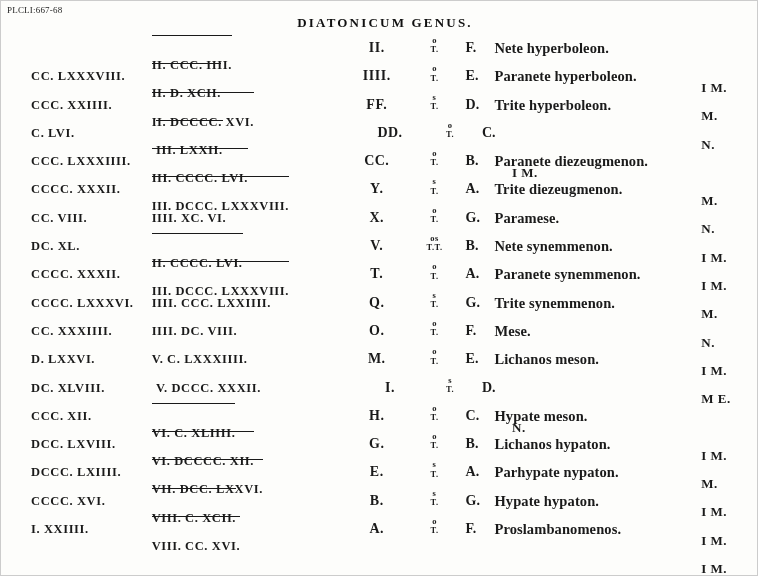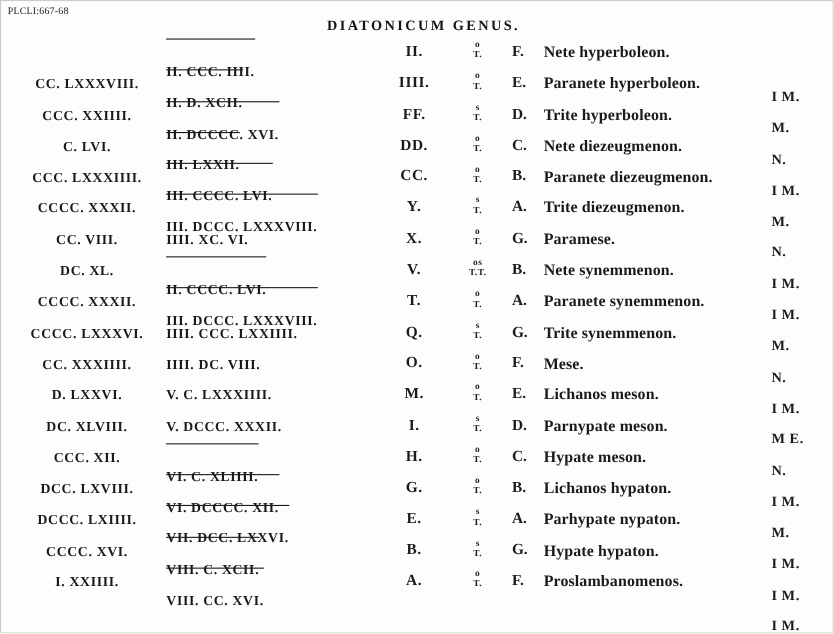--- a/index.html
+++ b/index.html
@@ -52,27 +52,26 @@
     height: 28.3px;
   }
   .c {
     box-sizing: border-box;
     overflow: visible;
     white-space: nowrap;
   }
   
   .col-num1 {
     width: 145px;
-    padding-left: 16px;
+    padding-left: 30px;
     font-size: 12.5px;
     font-weight: 700;
     letter-spacing: 0.6px;
     font-family: "Liberation Serif", "DejaVu Serif", serif;
     line-height: 26px;
-    text-align: center;
   }
   
   .col-num2 {
     width: 208px;
     padding-left: 10px;
     font-size: 12.5px;
     font-weight: 700;
     letter-spacing: 0.6px;
     line-height: 26px;
   }
@@ -178,21 +177,20 @@
       </div>
       <div class="row">
         <div class="c col-num1">C. LVI.</div>
         <div class="c col-num2"><span class="ovl">III. LXXII.</span></div>
         <div class="c col-letter">DD.</div>
         <div class="c col-interval">
           <div>o</div>
           <div>T.</div>
         </div>
         <div class="c col-note-letter">C.</div>
-        <div class="c col-name">Nete diezeugmenon.</div>
         <div class="c col-tag">I M.</div>
       </div>
       <div class="row">
         <div class="c col-num1">CCC. LXXXIIII.</div>
         <div class="c col-num2"><span class="ovl">III. CCCC. LVI.</span></div>
         <div class="c col-letter">CC.</div>
         <div class="c col-interval">
           <div>o</div>
           <div>T.</div>
         </div>
@@ -286,21 +284,20 @@
       </div>
       <div class="row">
         <div class="c col-num1">DC. XLVIII.</div>
         <div class="c col-num2"><span>V. DCCC. XXXII.</span></div>
         <div class="c col-letter">I.</div>
         <div class="c col-interval">
           <div>s</div>
           <div>T.</div>
         </div>
         <div class="c col-note-letter">D.</div>
-        <div class="c col-name">Parnypate meson.</div>
         <div class="c col-tag">N.</div>
       </div>
       <div class="row">
         <div class="c col-num1">CCC. XII.</div>
         <div class="c col-num2"><span class="ovl">VI. C. XLIIII.</span></div>
         <div class="c col-letter">H.</div>
         <div class="c col-interval">
           <div>o</div>
           <div>T.</div>
         </div>

